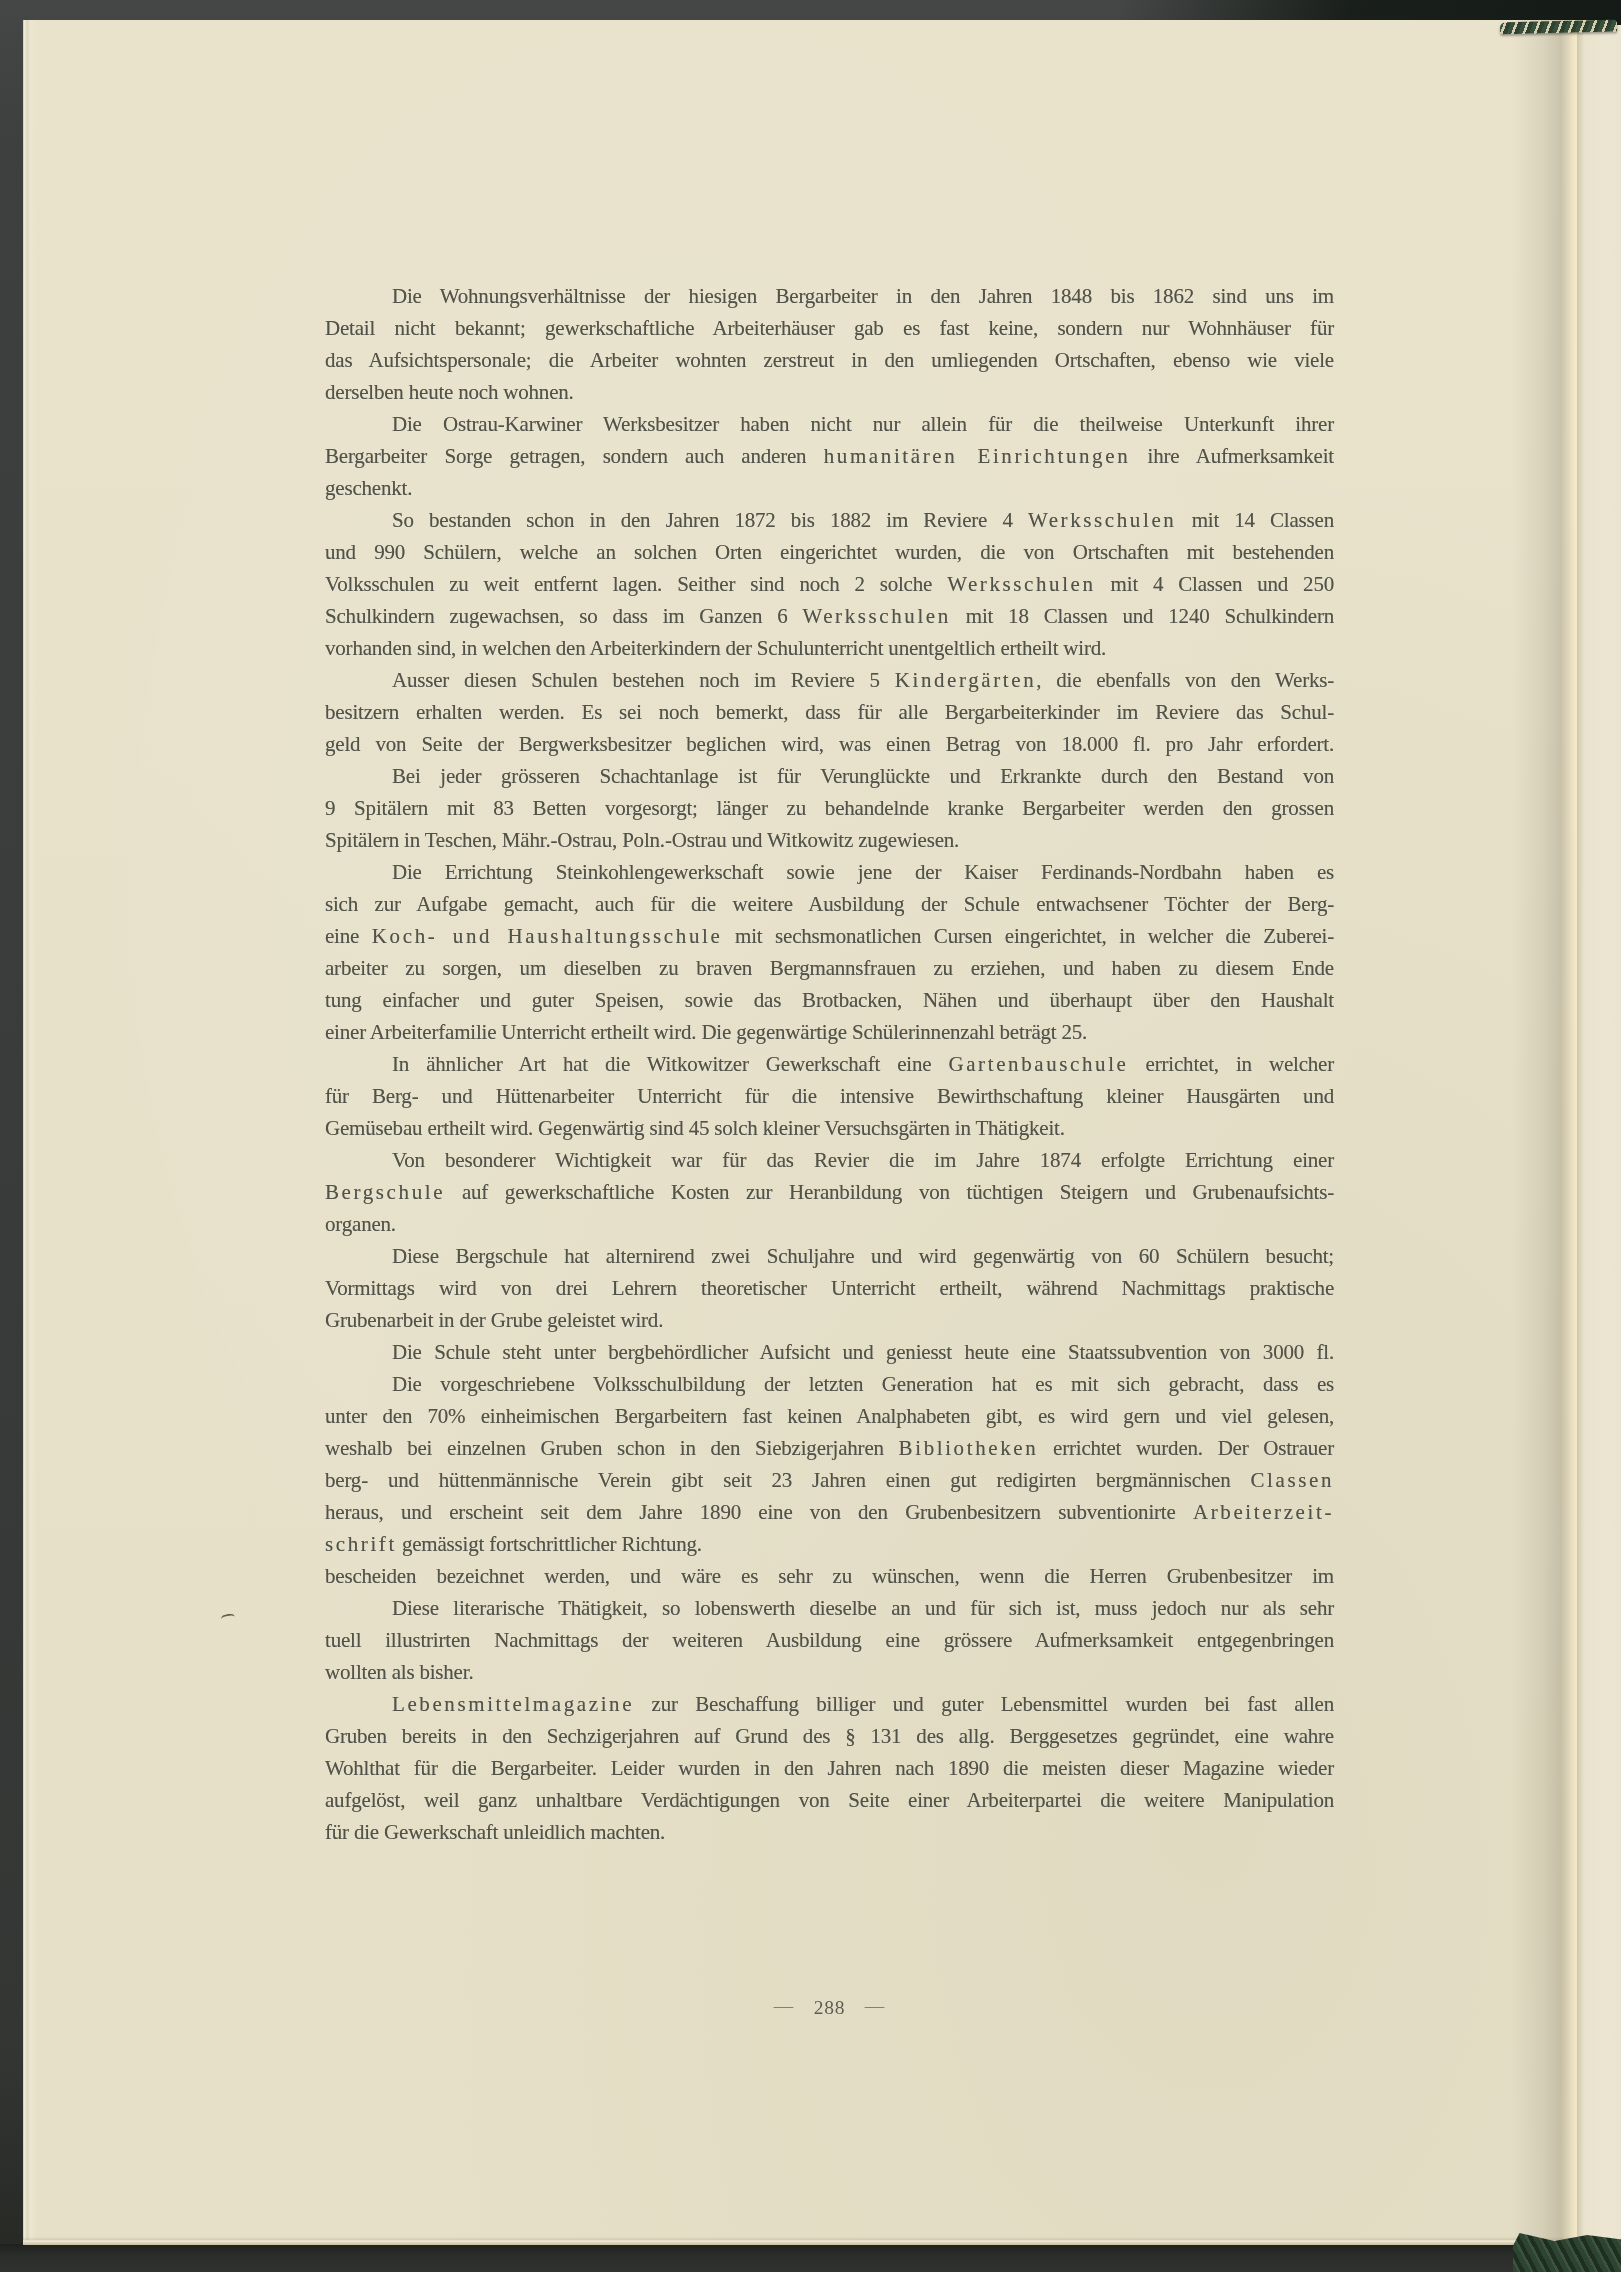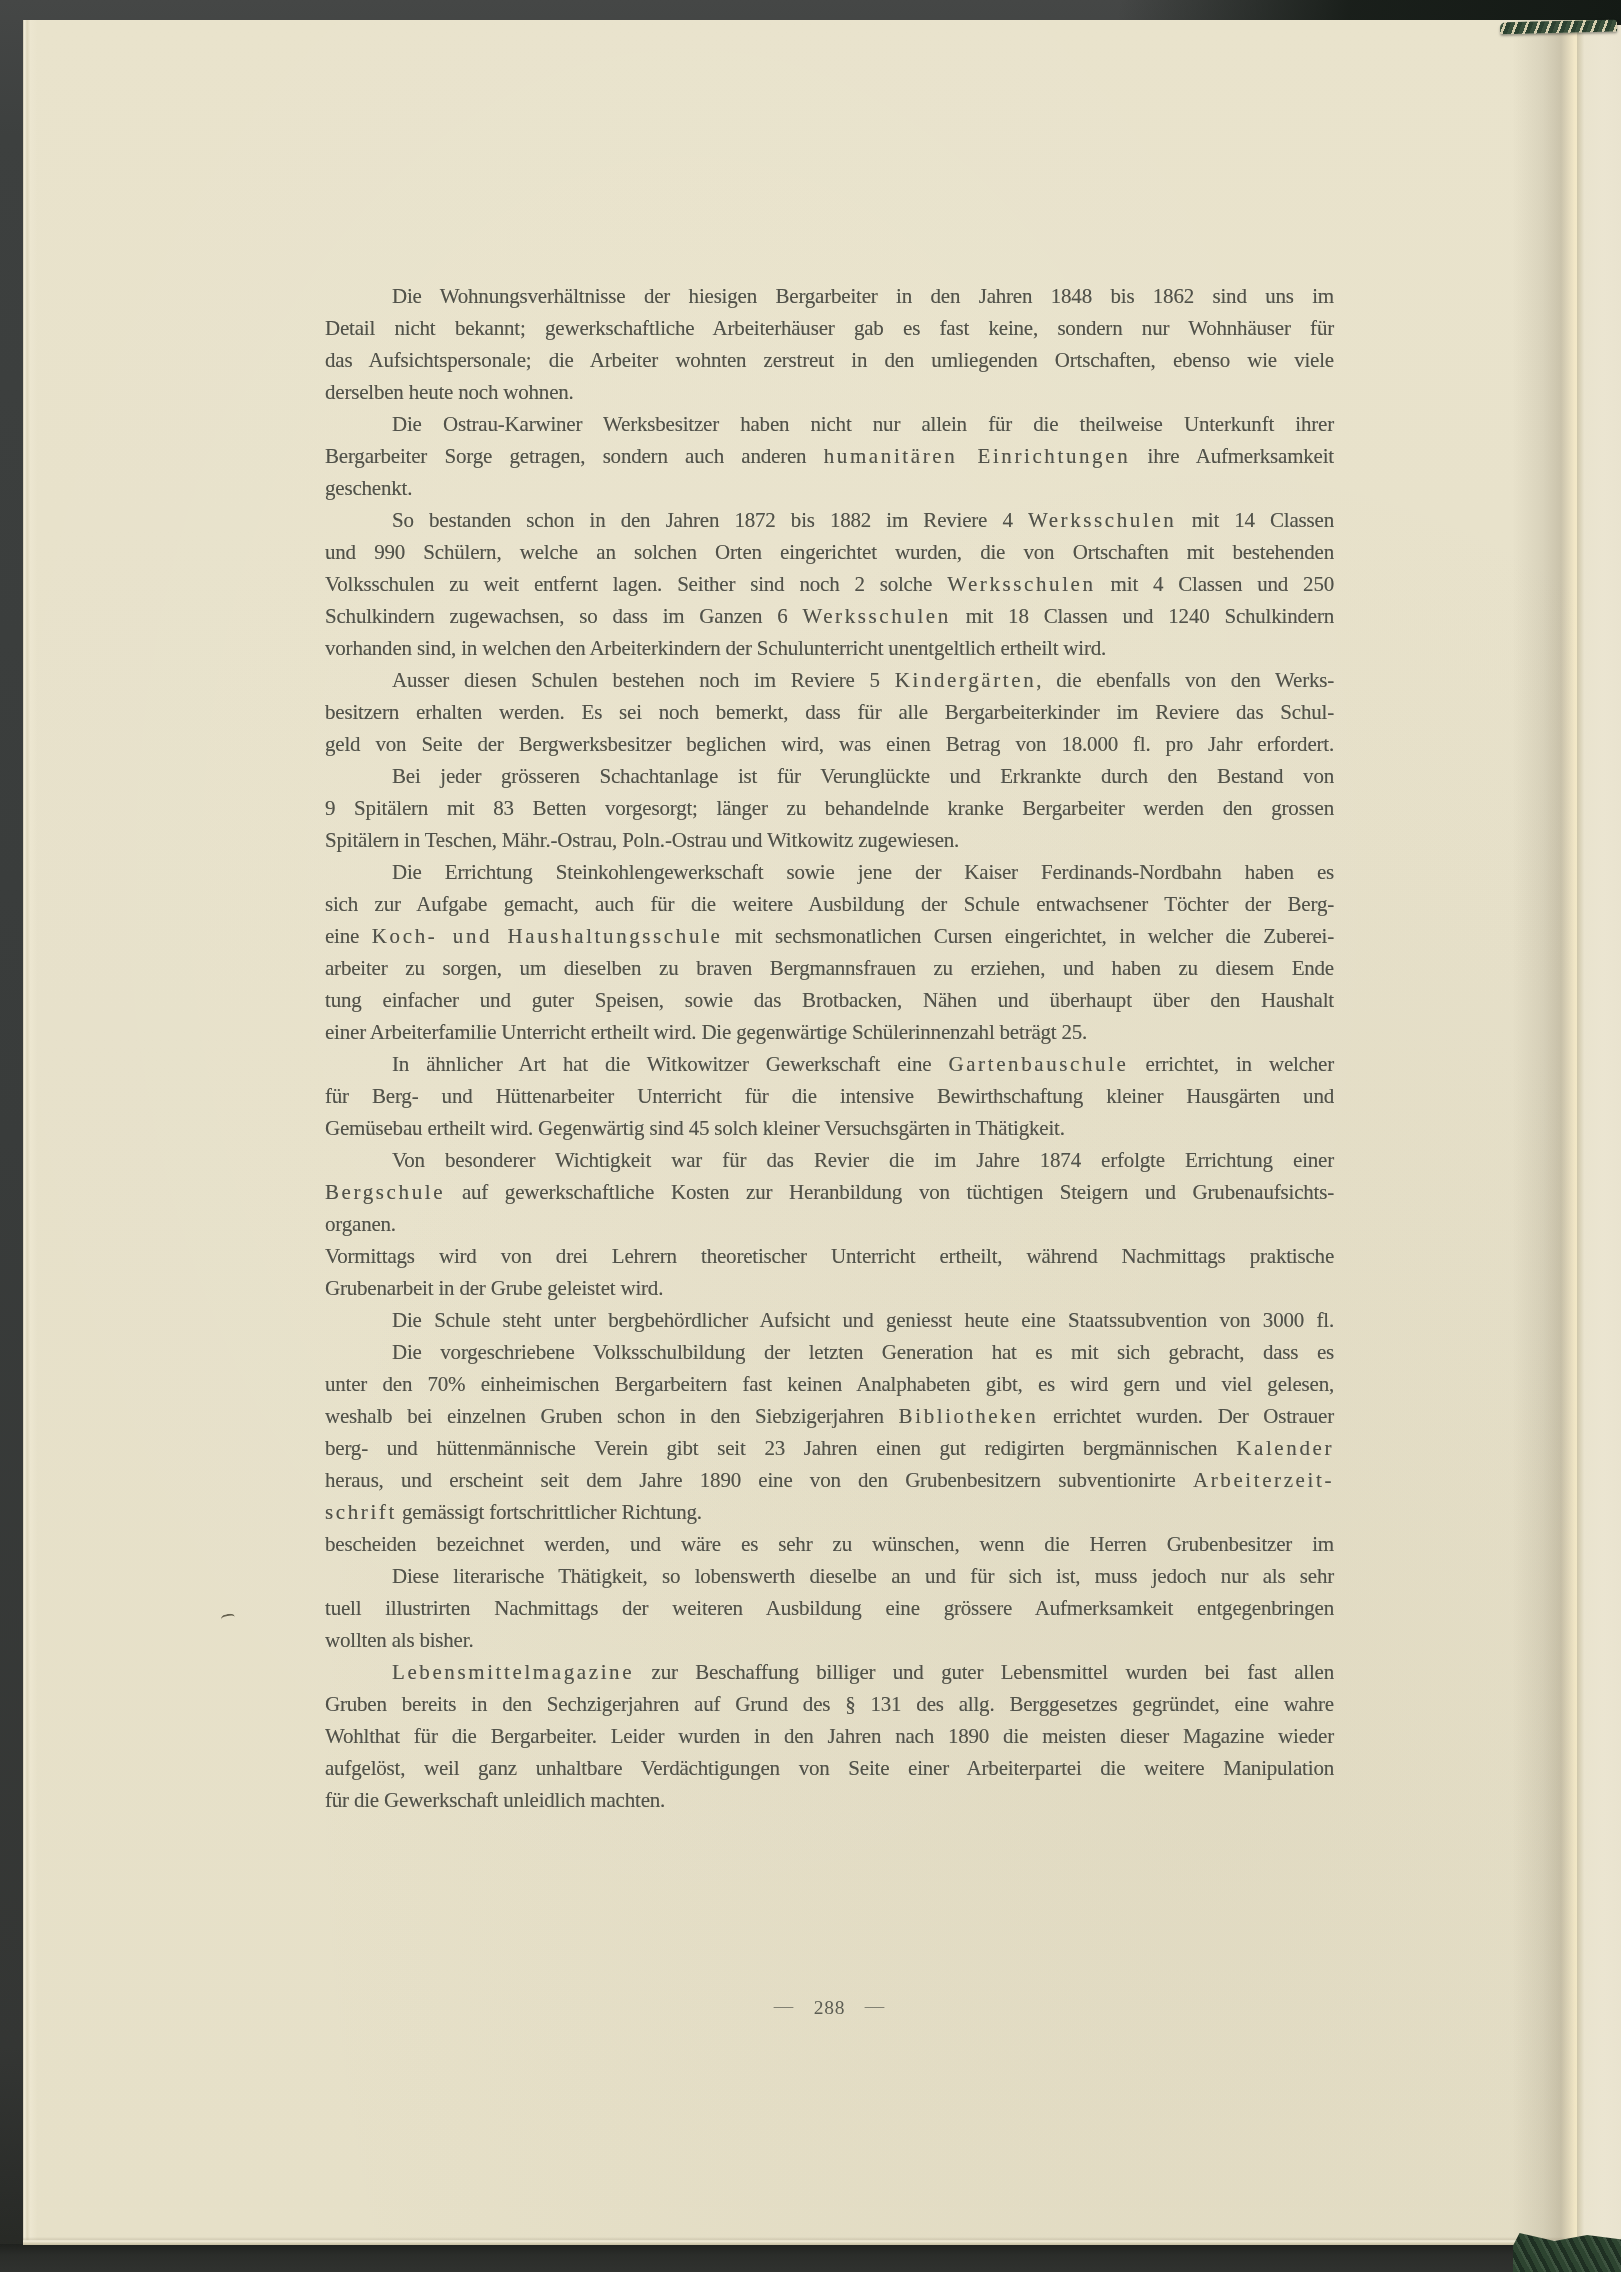--- a/index.html
+++ b/index.html
@@ -163,31 +163,32 @@
         <div class="line first">In ähnlicher Art hat die Witkowitzer Gewerkschaft eine <span class="sp">Gartenbauschule</span> errichtet, in welcher</div>
         <div class="line">für Berg- und Hüttenarbeiter Unterricht für die intensive Bewirthschaftung kleiner Hausgärten und</div>
         <div class="line short">Gemüsebau ertheilt wird. Gegenwärtig sind 45 solch kleiner Versuchsgärten in Thätigkeit.</div>
       </div>
       <div class="para">
         <div class="line first">Von besonderer Wichtigkeit war für das Revier die im Jahre 1874 erfolgte Errichtung einer</div>
         <div class="line"><span class="sp">Bergschule</span> auf gewerkschaftliche Kosten zur Heranbildung von tüchtigen Steigern und Grubenaufsichts-</div>
         <div class="line short">organen.</div>
       </div>
       <div class="para">
+        <div class="line first">Diese Bergschule hat alternirend zwei Schuljahre und wird gegenwärtig von 60 Schülern besucht;</div>
         <div class="line">Vormittags wird von drei Lehrern theoretischer Unterricht ertheilt, während Nachmittags praktische</div>
         <div class="line short">Grubenarbeit in der Grube geleistet wird.</div>
       </div>
       <div class="para">
         <div class="line first">Die Schule steht unter bergbehördlicher Aufsicht und geniesst heute eine Staatssubvention von 3000 fl.</div>
       </div>
       <div class="para">
         <div class="line first">Die vorgeschriebene Volksschulbildung der letzten Generation hat es mit sich gebracht, dass es</div>
         <div class="line">unter den 70% einheimischen Bergarbeitern fast keinen Analphabeten gibt, es wird gern und viel gelesen,</div>
         <div class="line">weshalb bei einzelnen Gruben schon in den Siebzigerjahren <span class="sp">Bibliotheken</span> errichtet wurden. Der Ostrauer</div>
-        <div class="line">berg- und hüttenmännische Verein gibt seit 23 Jahren einen gut redigirten bergmännischen <span class="sp">Kalender</span></div>
+        <div class="line">berg- und hüttenmännische Verein gibt seit 23 Jahren einen gut redigirten bergmännischen <span class="sp">Classen</span></div>
         <div class="line">heraus, und erscheint seit dem Jahre 1890 eine von den Grubenbesitzern subventionirte <span class="sp">Arbeiterzeit-</span></div>
         <div class="line short"><span class="sp">schrift</span> gemässigt fortschrittlicher Richtung.</div>
       </div>
       <div class="para">
         <div class="line">bescheiden bezeichnet werden, und wäre es sehr zu wünschen, wenn die Herren Grubenbesitzer im</div>
         <div class="line first">Diese literarische Thätigkeit, so lobenswerth dieselbe an und für sich ist, muss jedoch nur als sehr</div>
         <div class="line">tuell illustrirten Nachmittags der weiteren Ausbildung eine grössere Aufmerksamkeit entgegenbringen</div>
         <div class="line short">wollten als bisher.</div>
       </div>
       <div class="para">

